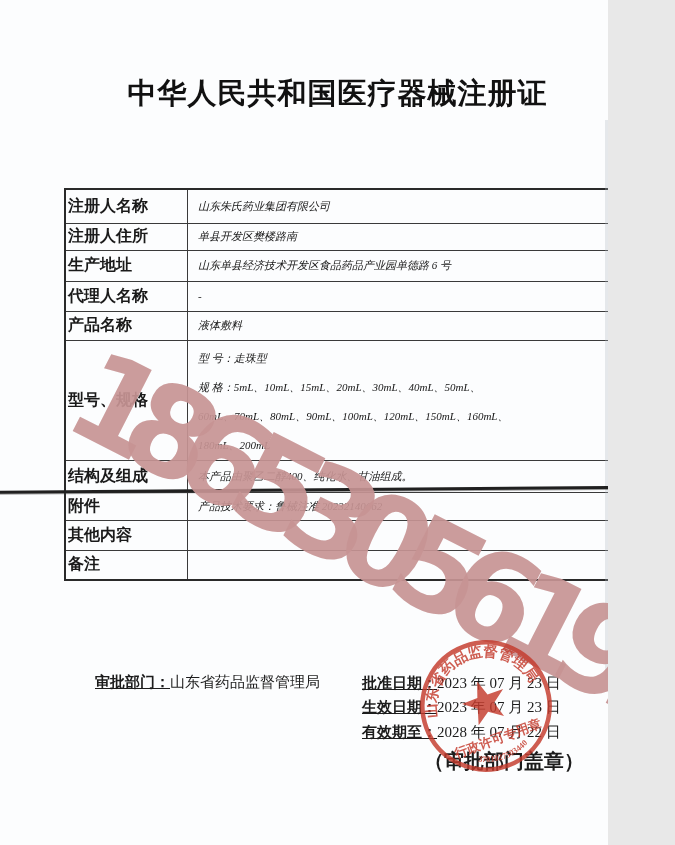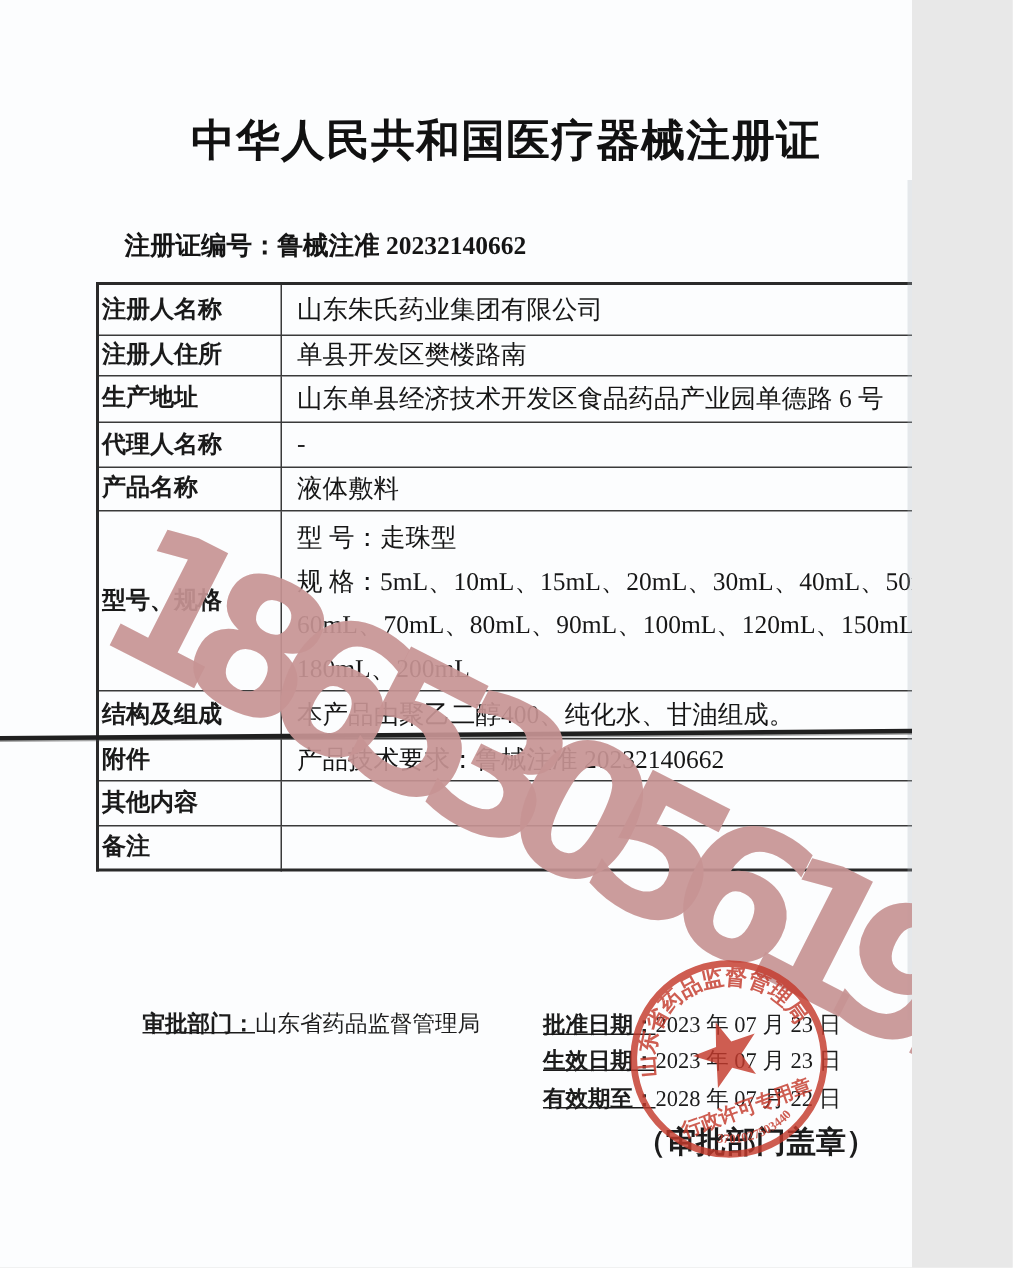--- a/index.html
+++ b/index.html
@@ -21,22 +21,22 @@
     position:absolute;left:64px;top:188px;
     border-collapse:collapse;table-layout:fixed;width:548px;
   }
   table.cert, table.cert td{border:1px solid #3a3a3a;}
   table.cert{border:2px solid #2a2a2a;}
   td.lbl{
     width:117px;text-align:left;vertical-align:middle;
     font-size:16px;font-weight:700;color:#1a1a1a;padding:0 2px;
   }
   td.val{
-    vertical-align:middle;text-align:left;font-size:17px;
-    padding:0 8px 0 10px;color:#161616;
+    vertical-align:middle;text-align:left;font-size:11px;
+    padding:0 8px 0 10px;color:#161616;font-style:italic;
   }
   tr.r1{height:34px} tr.r2{height:27px} tr.r3{height:31px}
   tr.r4{height:30px} tr.r5{height:30px} tr.r6{height:29px}
   tr.r7{height:117px} tr.r8{height:32px} tr.r9{height:60px}
   tr.r10{height:28px} tr.r11{height:30px} tr.r12{height:30px}
   td.val-multi{vertical-align:top;padding-top:3px;}
   .vline{line-height:29px;white-space:nowrap;}
   .vline2{line-height:28px;}
   .fold-line{
     position:absolute;left:-6px;top:488px;width:690px;height:3px;
@@ -64,21 +64,20 @@
     background:rgba(175,186,192,0.30);z-index:1;
   }
 </style>
 </head>
 <body>
 
 <div class="page">
 
   <div class="doc-title">中华人民共和国医疗器械注册证</div>
 
-  <div class="reg-no">注册证编号：鲁械注准 20232140662</div>
 
   <table class="cert">
     <tbody>
         <tr class="r1">
       <td class="lbl">注册人名称</td>
       <td class="val">山东朱氏药业集团有限公司</td>
     </tr>
     <tr class="r2">
       <td class="lbl">注册人住所</td>
       <td class="val">单县开发区樊楼路南</td>

